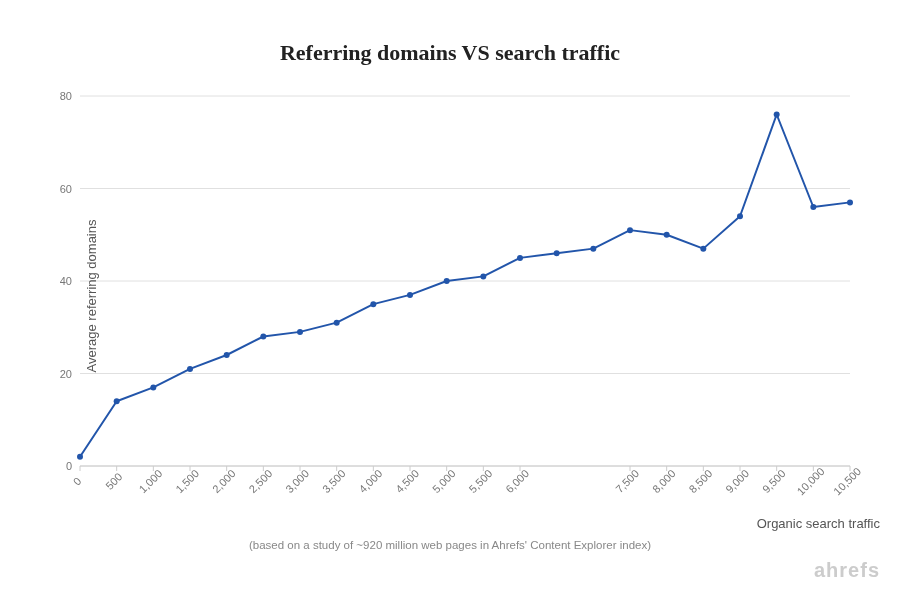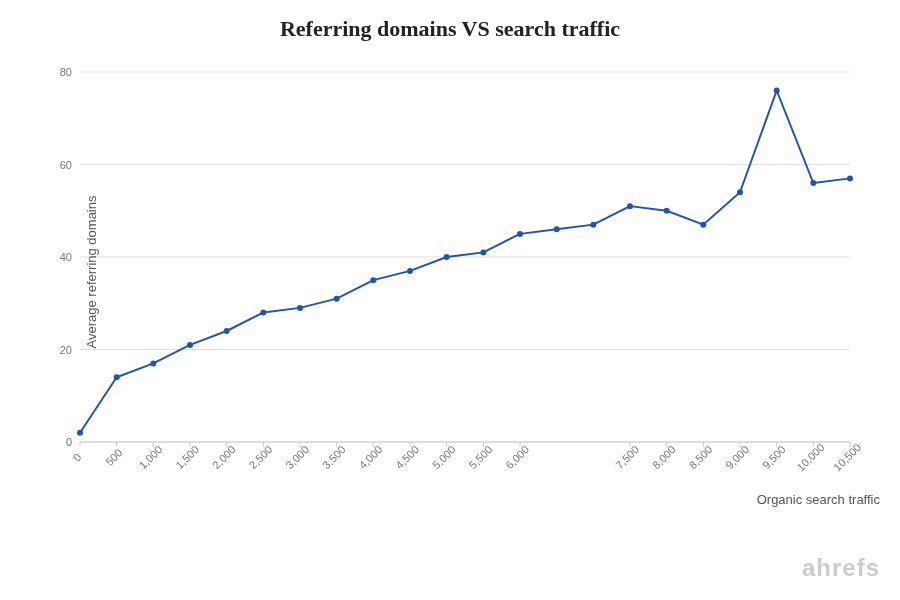--- a/index.html
+++ b/index.html
@@ -7,21 +7,21 @@
       width: 900px;
       height: 600px;
       background: #fff;
       font-family: 'Georgia', serif;
       overflow: hidden;
     }
     .chart-container {
       width: 900px;
       height: 600px;
       position: relative;
-      padding: 16px 20px 80px 70px;
+      padding: 40px 20px 80px 70px;
     }
     .chart-title {
       text-align: center;
       font-size: 22px;
       font-weight: bold;
       color: #222;
       margin-bottom: 20px;
       font-family: 'Georgia', serif;
       padding-left: 0;
       margin-left: -50px;
@@ -54,21 +54,21 @@
       font-size: 11.5px;
       color: #888;
       margin-top: 8px;
       margin-left: -50px;
       font-family: Arial, sans-serif;
     }
     .ahrefs-brand {
       position: absolute;
       bottom: 18px;
       right: 20px;
-      font-size: 24px;
+      font-size: 20px;
       font-weight: bold;
       color: #ccc;
       font-family: Arial, sans-serif;
       letter-spacing: 1px;
     }
     svg.chart-svg {
       width: 100%;
       height: 100%;
       overflow: visible;
     }
@@ -156,14 +156,15 @@
         <circle cx="560" cy="144.12500000000003" r="3" fill="#2255aa"></circle>
         <circle cx="596.6666666666666" cy="148.75" r="3" fill="#2255aa"></circle>
         <circle cx="633.3333333333334" cy="162.625" r="3" fill="#2255aa"></circle>
         <circle cx="670" cy="130.24999999999997" r="3" fill="#2255aa"></circle>
         <circle cx="706.6666666666666" cy="28.5" r="3" fill="#2255aa"></circle>
         <circle cx="743.3333333333333" cy="121" r="3" fill="#2255aa"></circle>
         <circle cx="780" cy="116.375" r="3" fill="#2255aa"></circle>
       </svg>
   </div>
   <div class="x-axis-label">Organic search traffic</div>
+  <div class="footnote">(based on a study of ~920 million web pages in Ahrefs' Content Explorer index)</div>
   <div class="ahrefs-brand">ahrefs</div>
 </div>
 
 </body></html>

